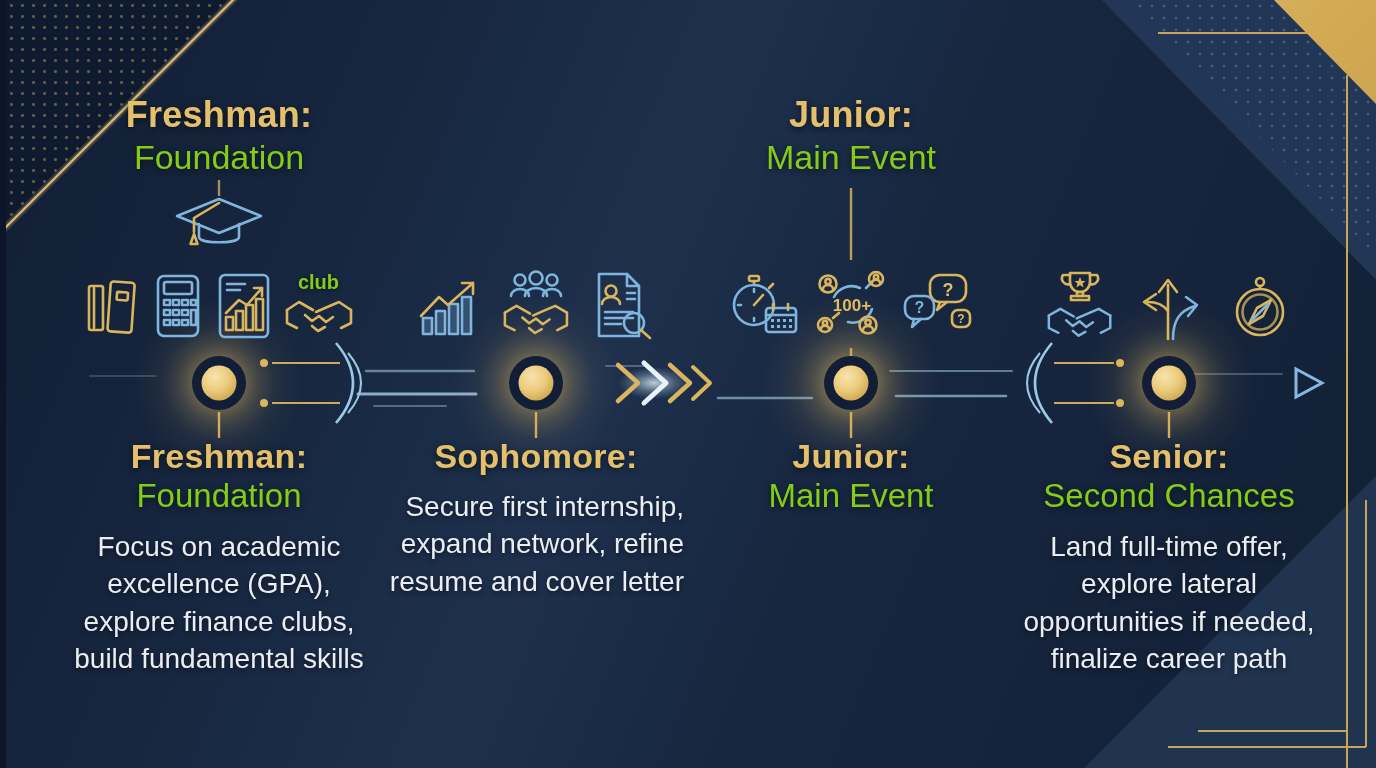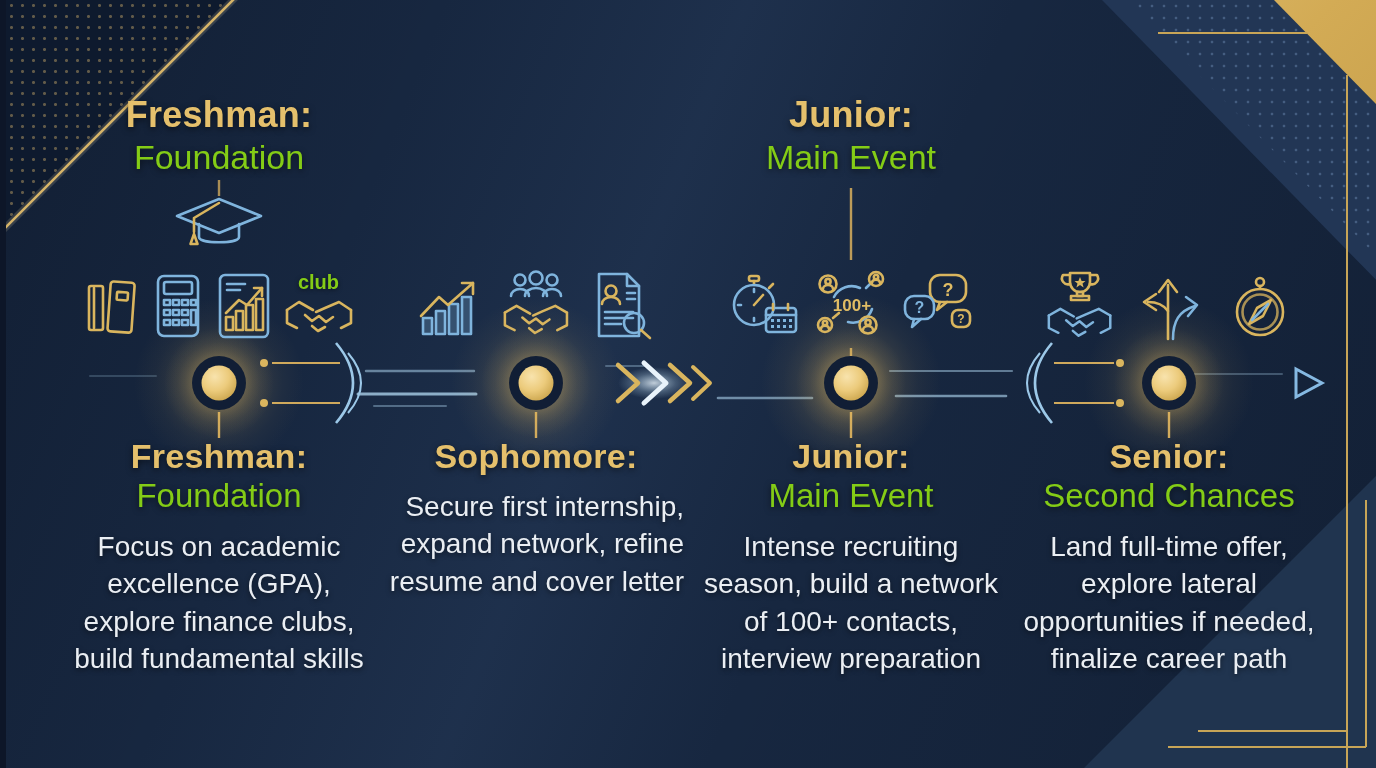--- a/index.html
+++ b/index.html
@@ -446,21 +446,20 @@
     <div class="h-white">Foundation</div>
     <div class="desc" style="width:300px;">Focus on academic excellence (GPA), explore finance clubs, build fundamental skills</div>
   </div>
   <div class="stage-block" style="left:365px;">
     <div class="h-gold">Sophomore:</div>
     <div class="desc" style="width:296px;text-align:right;">Secure first internship, expand network, refine resume and cover letter</div>
   </div>
   <div class="stage-block" style="left:680px;">
     <div class="h-gold">Junior:</div>
     <div class="h-white">Main Event</div>
-    <div class="desc" style="width:312px;">Intense recruiting season, build a network of 100+ contacts, interview preparation</div>
   </div>
   <div class="stage-block" style="left:998px;">
     <div class="h-gold">Senior:</div>
     <div class="h-white">Second Chances</div>
     <div class="desc" style="width:306px;">Land full-time offer, explore lateral opportunities if needed, finalize career path</div>
   </div>
 
 </div>
 
 </body></html>

